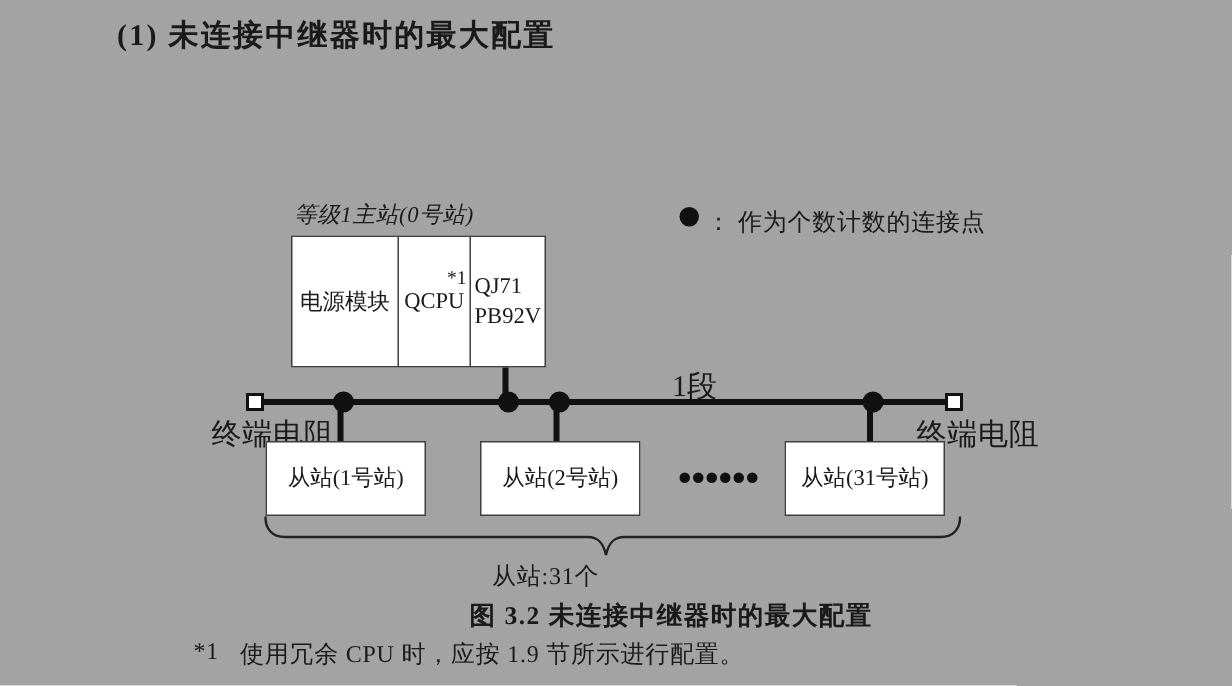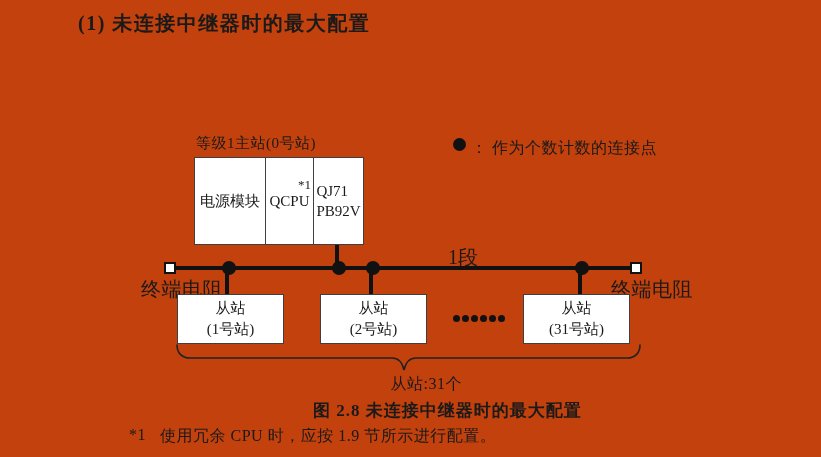--- a/index.html
+++ b/index.html
@@ -1,46 +1,46 @@
 <!DOCTYPE html>
 <html><head>
 <meta charset="utf-8">
 <style>
   html,body{margin:0;padding:0;background:#fff;}
   .page{
-    position:relative;width:821px;height:457px;background:#c2410c;
+    position:relative;width:821px;height:457px;background:#a3a3a3;
     font-family:"Liberation Serif","DejaVu Serif",serif;
     color:#1a1a1a;overflow:hidden;
   }
   .abs{position:absolute;}
   .heading{left:78px;top:10px;font-size:20px;font-weight:bold;letter-spacing:1.5px;white-space:nowrap;}
   .spec{left:118px;top:40px;font-size:16px;line-height:27px;letter-spacing:1px;white-space:nowrap;}
-  .master-label{left:196px;top:134px;font-size:15px;letter-spacing:0.5px;white-space:nowrap;}
+  .master-label{left:196px;top:134px;font-size:15px;letter-spacing:0.5px;white-space:nowrap;font-style:italic;}
   .master-box{left:194px;top:157px;width:170px;height:88px;border:1px solid #3f3f3f;display:flex;box-sizing:border-box;background:#fff;}
   .mcell{box-sizing:border-box;display:flex;align-items:center;justify-content:center;font-size:15px;position:relative;}
   .mcell + .mcell{border-left:1px solid #3f3f3f;}
   .mcell-1{width:70px;text-align:center;}
   .mcell-2{width:48px;}
   .mcell-3{width:50px;align-items:center;}
   .mcell-2 .cpu-note{position:absolute;top:19px;right:2px;font-size:13px;}
   .mcell-3 .two-line{line-height:20px;text-align:left;}
   .legend{left:453px;top:138px;display:flex;white-space:nowrap;}
   .legend-dot{width:13px;height:13px;border-radius:50%;background:#111;margin-right:5px;flex:0 0 auto;}
   .legend-text{font-size:16px;letter-spacing:0.5px;}
   .seg-label{left:448px;top:244px;font-size:20px;white-space:nowrap;}
   .bus{left:170px;top:266px;width:468px;height:4px;background:#111;}
   .vline{width:4px;background:#111;}
   .conn-dot{width:14px;height:14px;border-radius:50%;background:#111;}
   .term-sq{width:12px;height:12px;background:#fff;border:2px solid #111;box-sizing:border-box;}
   .term-label{font-size:20px;letter-spacing:0.5px;white-space:nowrap;}
   .slave-box{top:294px;width:107px;height:50px;border:1px solid #3f3f3f;box-sizing:border-box;background:#fff;
-    display:flex;flex-direction:column;align-items:center;justify-content:center;font-size:15px;line-height:21px;}
+    display:flex;flex-direction:row;align-items:center;justify-content:center;font-size:15px;line-height:21px;}
   .ellipsis{left:453px;top:315px;display:flex;gap:2px;}
   .ellipsis .edot{width:7px;height:7px;border-radius:50%;background:#111;}
-  .brace-label{left:312px;top:374px;width:150px;text-align:right;font-size:16px;letter-spacing:0.5px;}
+  .brace-label{left:328px;top:374px;width:150px;text-align:left;font-size:16px;letter-spacing:0.5px;}
   .caption{left:313px;top:399px;font-size:17px;font-weight:bold;letter-spacing:1px;white-space:nowrap;}
   .footnote{left:129px;top:426px;display:flex;font-size:16px;letter-spacing:0.5px;white-space:nowrap;}
   .footnote .fn-marker{margin-right:14px;}
 </style>
 </head>
 <body>
 
 <div class="page">
 
   <div class="abs heading">(1) 未连接中继器时的最大配置</div>
@@ -105,19 +105,19 @@
     <span class="edot"></span>
       <span class="edot"></span>
       <span class="edot"></span>
   </div>
 
   <svg class="abs" style="left:170px;top:340px;" width="478" height="35" viewBox="0 0 478 35">
     <path d="M7 5 C7 12, 11 18, 20 18 L222 18 C228 18, 232 21, 234 30 C236 21, 240 18, 246 18 L457 18 C466 18, 470 12, 470 5" fill="none" stroke="#222" stroke-width="1.6" stroke-linecap="round"></path>
   </svg>
   <div class="abs brace-label">从站:31个</div>
 
-  <div class="abs caption">图 2.8 未连接中继器时的最大配置</div>
+  <div class="abs caption">图 3.2 未连接中继器时的最大配置</div>
   <div class="abs footnote">
     <span class="fn-marker">*1</span>
     <span>使用冗余 CPU 时，应按 1.9 节所示进行配置。</span>
   </div>
 
 </div>
 
 </body></html>

